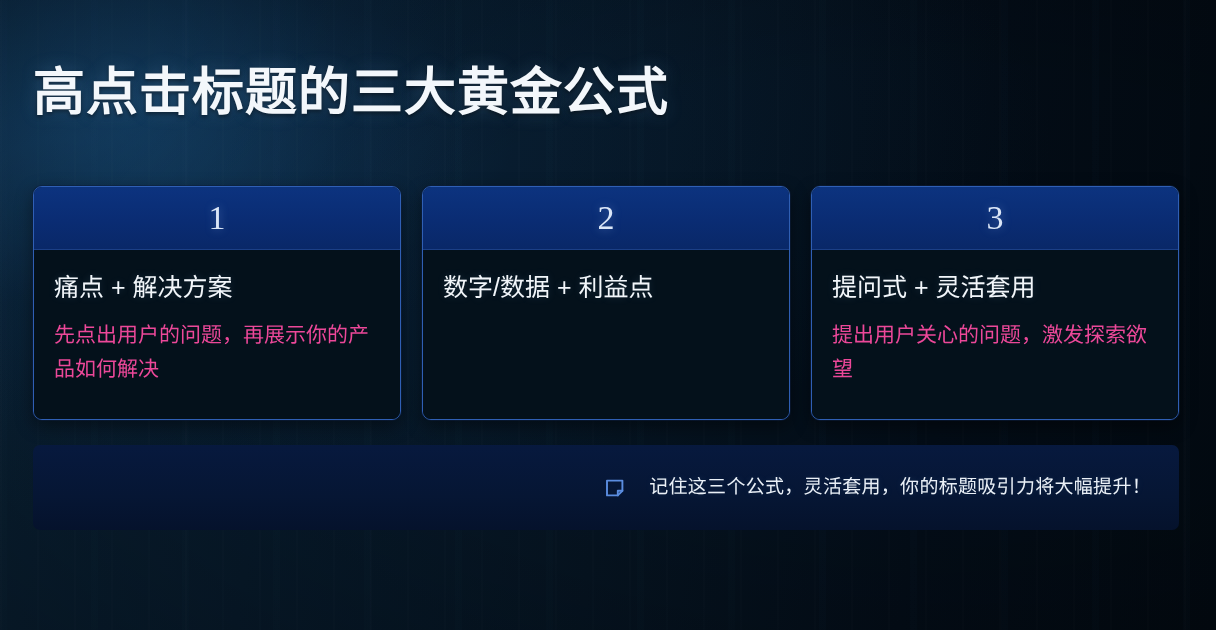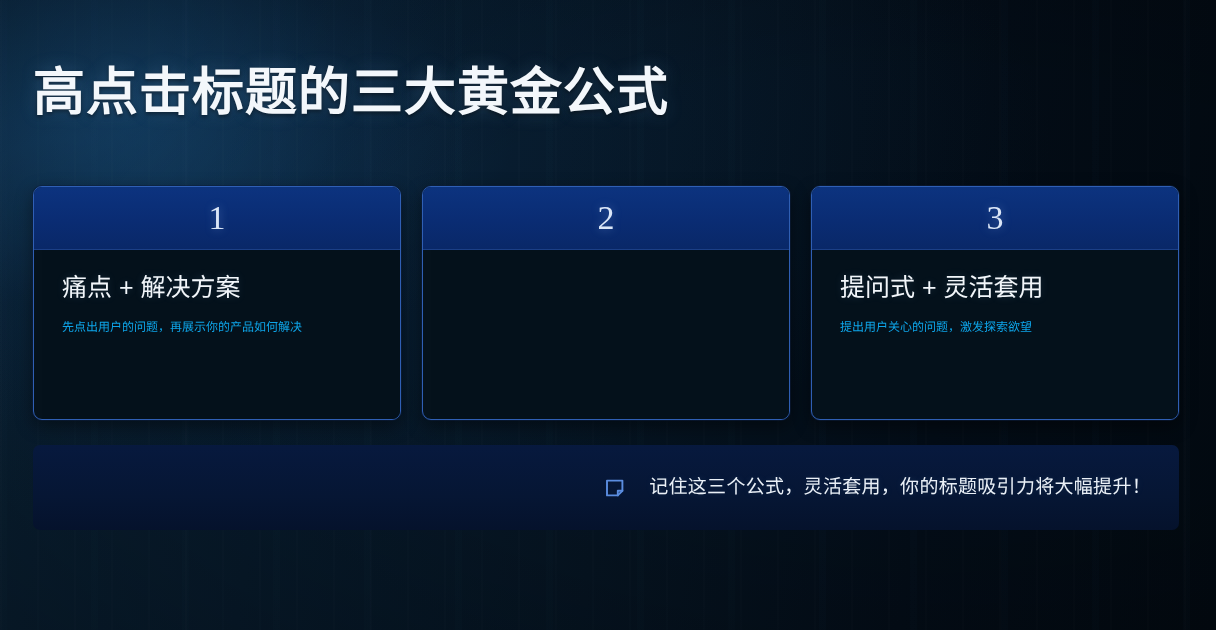--- a/index.html
+++ b/index.html
@@ -113,37 +113,36 @@
     line-height: 1;
     font-weight: 400;
     color: #dbe6f7;
     text-shadow: 0 0 10px rgba(160,200,255,0.35);
   }
 
   .card-body {
     flex: 1 1 auto;
     padding: 22px 20px 0 20px;
     background: #04111b;
-    margin-left: 8px;
   }
 
   .card-heading {
     font-size: 25px;
     line-height: 1.2;
     font-weight: 400;
     color: #f2f6fa;
     margin-bottom: 16px;
     text-shadow: 0 0 8px rgba(140,190,240,0.16);
     white-space: nowrap;
   }
 
   .card-desc {
-    font-size: 12px;
+    font-size: 21px;
     line-height: 1.62;
-    color: #0ea5e9;
+    color: #ec4899;
     max-width: 315px;
   }
 
   
   .banner {
     position: absolute;
     left: 33px;
     top: 445px;
     width: 1146px;
     height: 85px;
@@ -192,20 +191,21 @@
         <div class="card-heading">痛点 + 解决方案</div>
         <div class="card-desc">先点出用户的问题，再展示你的产品如何解决</div>
       </div>
     </div>
 
     <div class="card">
       <div class="card-header">
         <span class="card-number">2</span>
       </div>
       <div class="card-body">
+        <div class="card-heading">数字/数据 + 利益点</div>
       </div>
     </div>
 
     <div class="card">
       <div class="card-header">
         <span class="card-number">3</span>
       </div>
       <div class="card-body">
         <div class="card-heading">提问式 + 灵活套用</div>
         <div class="card-desc">提出用户关心的问题，激发探索欲望</div>

